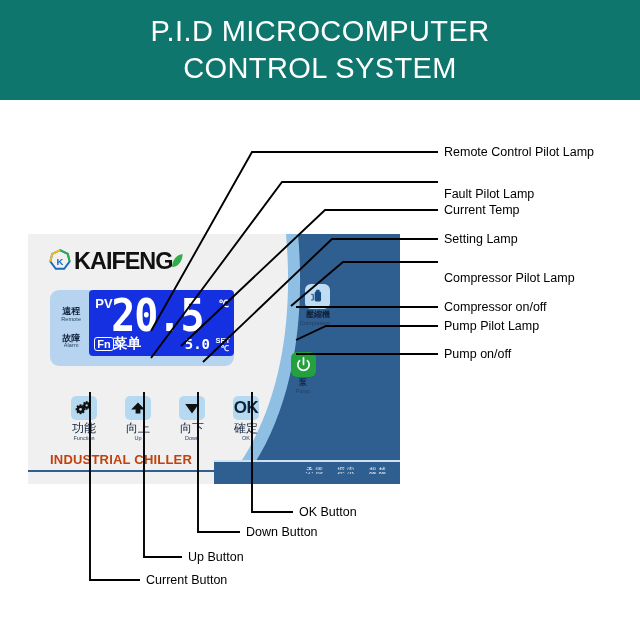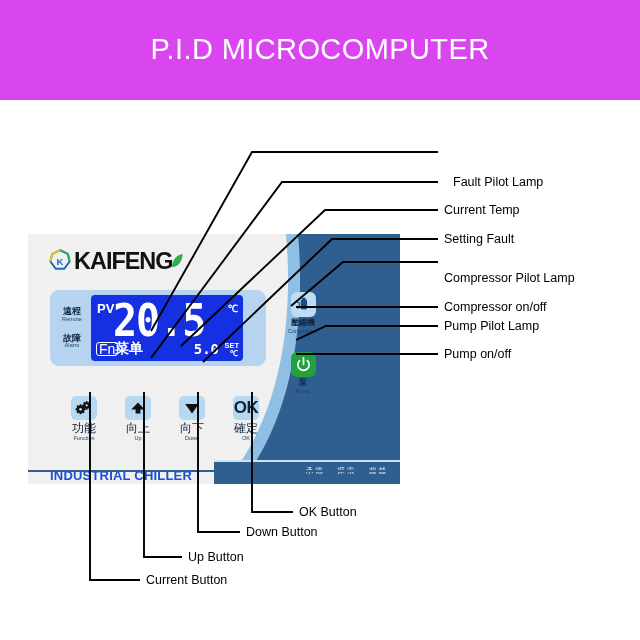--- a/index.html
+++ b/index.html
@@ -6,21 +6,21 @@
   body{
     width:640px;height:640px;
     background:#ffffff;
     font-family:"Liberation Sans", sans-serif;
     overflow:hidden;
     position:relative;
   }
   
   #header{
     position:absolute;left:0;top:0;width:640px;height:100px;
-    background:#d946ef;
+    background:#0f766e;
     display:flex;align-items:center;justify-content:center;
   }
   #header h1{
     margin:0;
     color:#ffffff;
     font-size:29px;
     font-weight:400;
     line-height:1.28;
     text-align:center;
     letter-spacing:.4px;
@@ -47,23 +47,23 @@
   #logo .mark{width:24px;height:24px;flex:0 0 24px;}
   #logo .word{
     font-size:23px;font-weight:700;color:#111111;
     letter-spacing:-1px;margin-left:3px;
     font-family:"Liberation Sans", sans-serif;
     transform:scaleX(1.02);
   }
   #logo .leaf{width:14px;height:18px;margin-left:-2px;}
   
   #lcd-frame{
-    position:absolute;left:22px;top:56px;width:216px;height:76px;
+    position:absolute;left:22px;top:56px;width:184px;height:76px;
     background:#b6d4ef;border-radius:9px;
-    display:flex;align-items:center;
+    display:flex;align-items:flex-start;
   }
   #lcd-indicators{
     width:40px;height:100%;
     display:flex;flex-direction:column;justify-content:center;gap:11px;
     padding-left:4px;box-sizing:border-box;
   }
   .ind{line-height:1.05;text-align:center;}
   .ind .cn{font-size:9px;color:#10233f;font-weight:700;}
   .ind .en{font-size:5.5px;color:#24405f;letter-spacing:.1px;}
   #lcd{
@@ -75,56 +75,57 @@
   #lcd .big{
     position:absolute;left:22px;top:0px;
     color:#ffffff;font-size:40px;font-weight:700;letter-spacing:-1px;
     font-family:"DejaVu Sans Mono", monospace;
     transform:scaleY(1.12);transform-origin:left top;
   }
   #lcd .unit-top{position:absolute;right:5px;top:6px;color:#ffffff;font-size:10px;font-weight:700;}
   #lcd .fn{
     position:absolute;left:5px;bottom:5px;
     border:1.4px solid #ffffff;border-radius:3px;
-    color:#ffffff;font-size:14px;font-weight:400;padding:0 2px;line-height:12px;
+    color:#ffffff;font-size:11px;font-weight:700;padding:0 2px;line-height:12px;
   }
   #lcd .menu{position:absolute;left:24px;bottom:3px;color:#ffffff;font-size:14px;font-weight:700;}
   #lcd .sv{position:absolute;right:24px;bottom:4px;color:#ffffff;font-size:14px;font-weight:700;font-family:"DejaVu Sans Mono", monospace;}
   #lcd .set{position:absolute;right:4px;bottom:12px;color:#ffffff;font-size:7.5px;font-weight:700;line-height:1;}
   #lcd .setunit{position:absolute;right:5px;bottom:3px;color:#ffffff;font-size:8px;font-weight:700;line-height:1;}
   
   .lamp{position:absolute;display:flex;flex-direction:column;align-items:center;width:54px;}
   .lamp .sq{width:25px;height:25px;border-radius:6px;display:flex;align-items:center;justify-content:center;}
   .lamp .sq.compressor{background:#bfdcf2;}
   .lamp .sq.pump{background:#23a13c;}
   .lamp .cn{font-size:8px;color:#10233f;font-weight:700;margin-top:2px;line-height:1.1;}
   .lamp .en{font-size:5.5px;color:#24405f;line-height:1.1;}
-  #lamp-compressor{left:248px;top:58px;}
+  #lamp-compressor{left:248px;top:50px;align-items:flex-end;}
   #lamp-pump{left:248px;top:118px;}
   
   .btn{position:absolute;display:flex;flex-direction:column;align-items:center;width:46px;top:162px;}
   .btn .sq{width:26px;height:24px;border-radius:5px;background:#b6d9f2;display:flex;align-items:center;justify-content:center;}
   .btn .cn{font-size:12px;color:#10233f;font-weight:400;margin-top:2px;line-height:1.1;}
   .btn .en{font-size:5.5px;color:#24405f;line-height:1.1;}
   #btn-function{left:33px;} #btn-up{left:87px;text-align:right;} #btn-down{left:141px;align-items:center;} #btn-ok{left:195px;}
   .ok-text{font-size:17px;font-weight:700;color:#0d2339;letter-spacing:-.5px;}
   
   #brand{position:absolute;left:22px;top:216px;}
   #brand .cn{font-size:17px;font-weight:700;color:#111111;letter-spacing:1px;line-height:1;}
-  #brand .en{font-size:13px;font-weight:700;color:#1d4ed8;letter-spacing:.2px;margin-top:19px;line-height:1;text-align:center;}
+  #brand .en{font-size:13px;font-weight:700;color:#c2410c;letter-spacing:.2px;margin-top:3px;line-height:1;text-align:center;}
   #brand-rule{position:absolute;left:0;top:236px;width:372px;height:2px;background:#2f5e90;}
   
   .clabel{position:absolute;font-size:12.5px;color:#000000;white-space:nowrap;line-height:1;}
 </style>
 </head>
 <body>
 
 <div id="header">
   <h1>
     <span>P.I.D MICROCOMPUTER</span><br>
+    <span>CONTROL SYSTEM</span>
   </h1>
 </div>
 
 <div id="stage">
 
   <div id="panel">
 
     <div id="panel-blue">
       <svg width="186" height="250" viewBox="0 0 186 250">
         <path d="M186,0 L72,0 C80,90 66,185 10,250 L186,250 Z" fill="#8fc0e4"></path>
@@ -274,23 +275,24 @@
       <path d="M296,254 L438,254"></path>
     </g>
     <g stroke="#000000" stroke-width="1.9" fill="none">
       <path d="M90,292 L90,480 L140,480"></path>
       <path d="M144,292 L144,457 L182,457"></path>
       <path d="M198,292 L198,432 L240,432"></path>
       <path d="M252,292 L252,412 L293,412"></path>
     </g>
   </svg>
 
-  <div class="clabel" style="left:444px;top:76px;margin-left:9px;">Fault Pilot Lamp</div>
+  <div class="clabel" style="left:444px;top:46px;">Remote Control Pilot Lamp</div>
+  <div class="clabel" style="left:444px;top:88px;">Fault Pilot Lamp</div>
   <div class="clabel" style="left:444px;top:104px;">Current Temp</div>
-  <div class="clabel" style="left:444px;top:133px;">Setting Fault</div>
+  <div class="clabel" style="left:444px;top:133px;">Setting Lamp</div>
   <div class="clabel" style="left:444px;top:156px;margin-top:16px;">Compressor Pilot Lamp</div>
   <div class="clabel" style="left:444px;top:201px;">Compressor on/off</div>
   <div class="clabel" style="left:444px;top:220px;">Pump Pilot Lamp</div>
   <div class="clabel" style="left:444px;top:248px;">Pump on/off</div>
 
   <div class="clabel" style="left:299px;top:406px;">OK Button</div>
   <div class="clabel" style="left:246px;top:426px;">Down Button</div>
   <div class="clabel" style="left:188px;top:451px;">Up Button</div>
   <div class="clabel" style="left:146px;top:474px;">Current Button</div>
 

